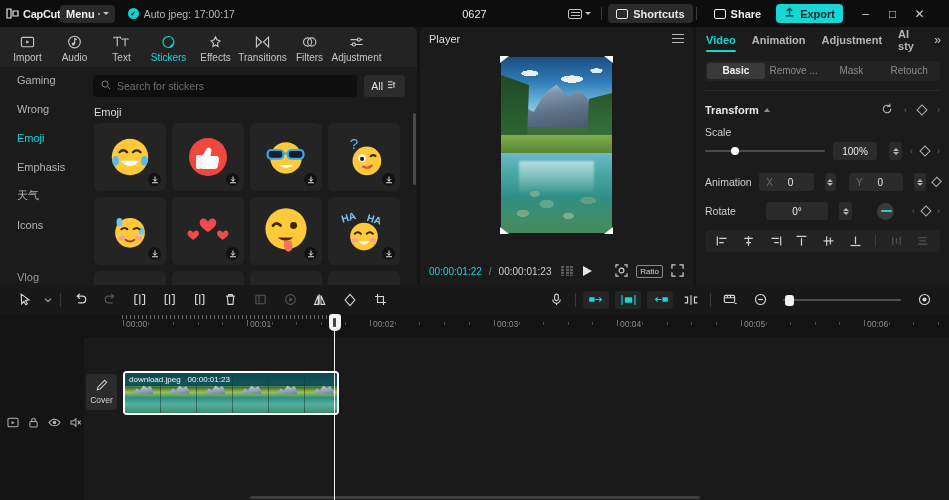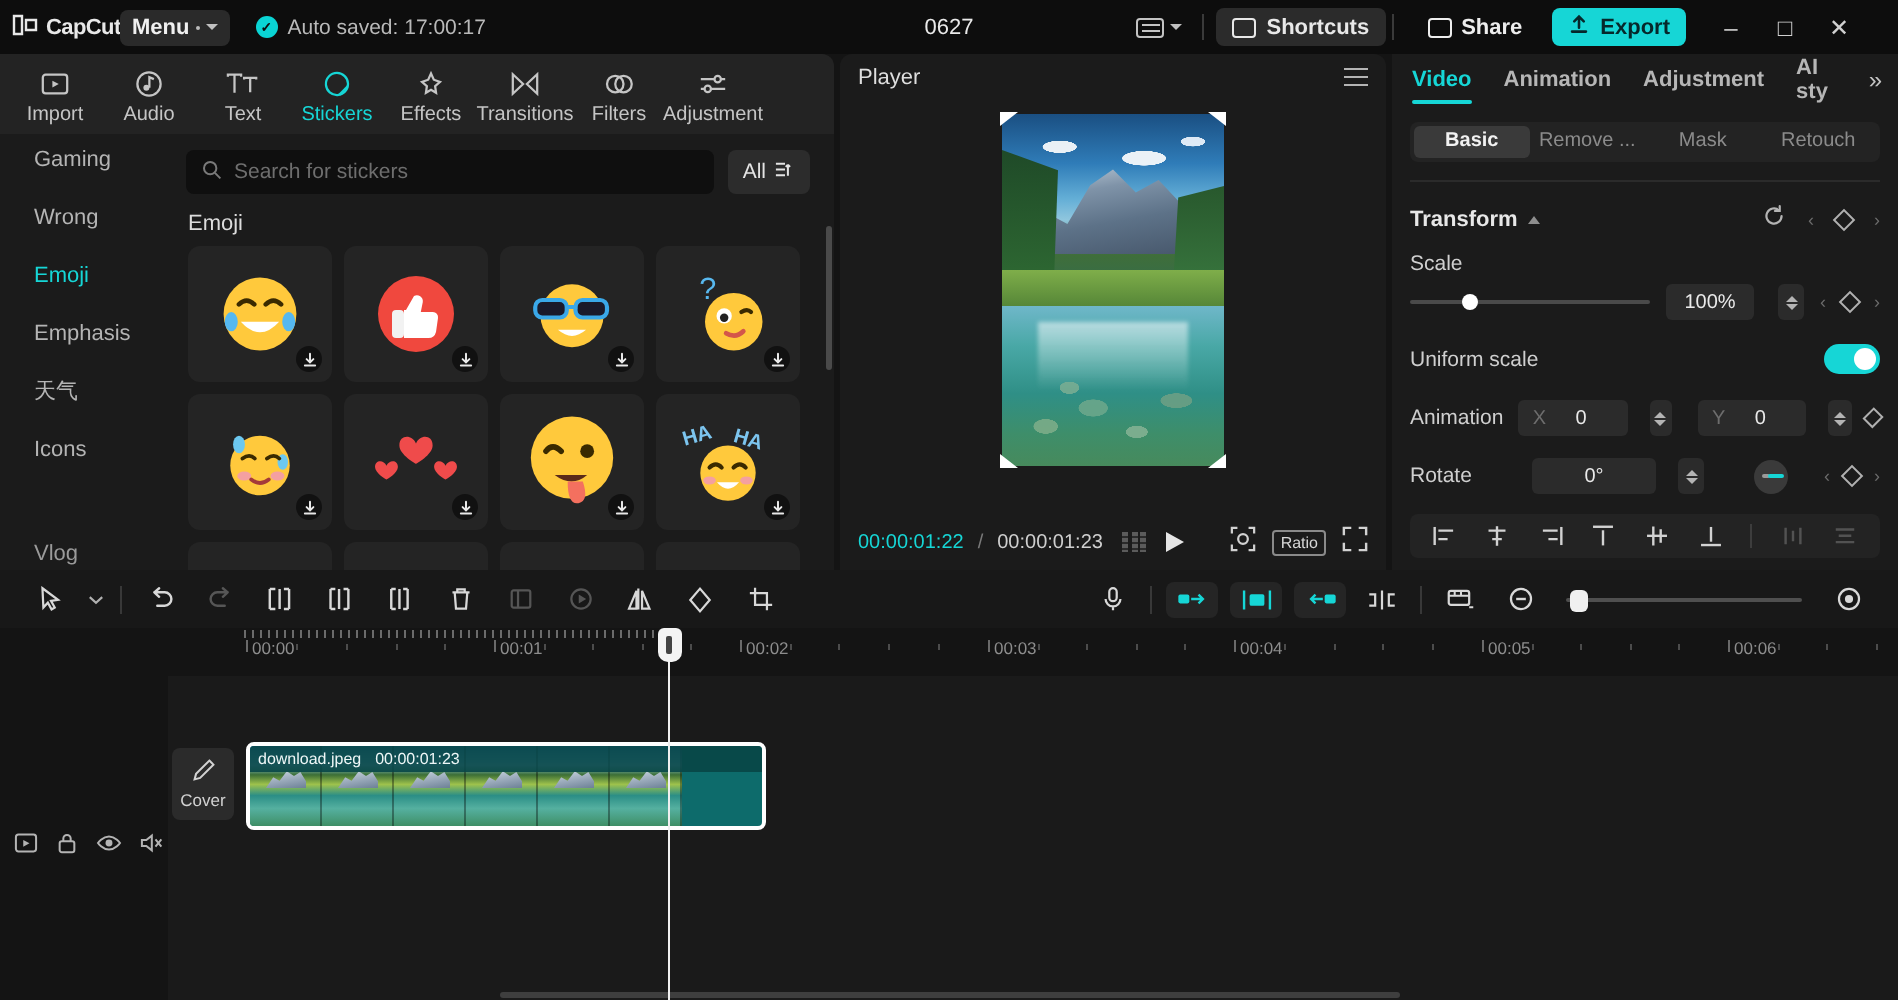--- a/index.html
+++ b/index.html
@@ -261,21 +261,21 @@
     position:absolute; left: 0; top: 24px; width: 84px; height: 162px; background:#141414;
   }
   .tc-icons { position:absolute; left: 7px; top: 76px; display:flex; gap: 9px; align-items:center; }
   .tl-body { position:absolute; left: 84px; top: 24px; width: 865px; height: 162px; background: #1a1a1a; }
   .cover-btn {
     position:absolute; left: 86px; top: 60px; width: 31px; height: 36px;
     background:#2b2b2b; border-radius:4px; display:flex;flex-direction:column;align-items:center;justify-content:center;gap:2px;
     font-size: 8.5px; color:#d2d2d2;
   }
   .clip {
-    position: absolute; left: 123px; top: 57px; width: 260px; height: 44px;
+    position: absolute; left: 123px; top: 57px; width: 216px; height: 44px;
     border: 2px solid #ffffff; border-radius: 4px; overflow: hidden; background: #0d6b6b;
   }
   .clip-label {
     position:absolute; top:0; left:0; right:0; height: 13px; background: rgba(8,70,70,.9);
     display:flex; align-items:center; gap: 7px; padding-left: 4px;
     font-size: 8px; color: #eef7f7; z-index: 2;
   }
   .clip-thumbs { position:absolute; inset:0; display:flex; }
   .thumb {
     width: 36px; height: 100%;
@@ -312,21 +312,21 @@
       </span>
       <span class="logo-glyph">CapCut</span>
     </div>
     <div class="menu-btn">
       <span>Menu</span>
       <span class="dot"></span>
       <span class="caret"></span>
     </div>
     <div class="autosave">
       <span class="check-circle">✓</span>
-      <span>Auto saved: 17:00:17</span>
+      <span>Auto jpeg: 17:00:17</span>
     </div>
     <div class="project-title">0627</div>
     <div class="tb-right">
       <div class="kb-btn">
         <span class="kb-icon"></span>
         <span class="caret"></span>
       </div>
       <div class="tb-sep"></div>
       <div class="pill shortcuts">
         <span class="icon-sq"></span>
@@ -684,26 +684,20 @@
         <span class="numbox">100%</span>
         <span class="spin">
             <i class="up"></i>
             <i class="dn"></i>
           </span>
         <span class="arrow-s">‹</span>
         <span class="diamond"></span>
         <span class="arrow-s">›</span>
       </div>
 
-      <div class="row" style="margin-top:12px">
-        <span class="lbl">Uniform scale</span>
-        <span class="toggle">
-            <b></b>
-          </span>
-      </div>
 
       <div class="row" style="margin-top:13px;gap:7px">
         <span class="lbl" style="width:54px">Animation</span>
         <span class="xybox">
           <span class="ax">X</span>
           <span class="vl">0</span>
         </span>
         <span class="spin">
             <i class="up"></i>
             <i class="dn"></i>

